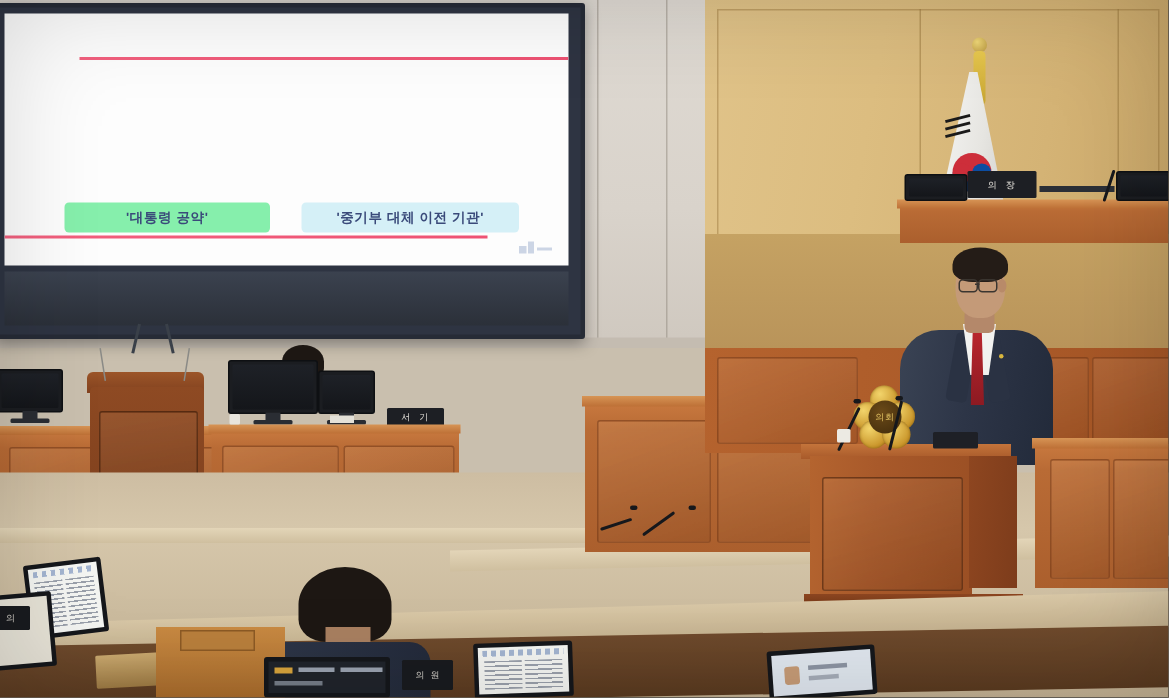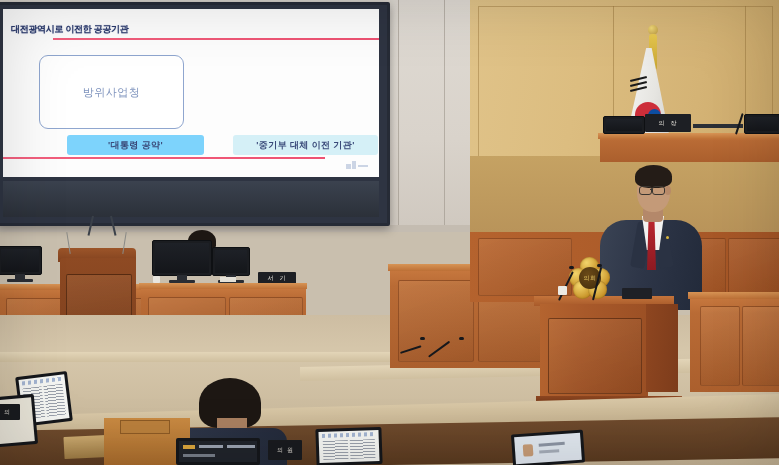--- a/index.html
+++ b/index.html
@@ -35,21 +35,21 @@
     background:linear-gradient(90deg,#f2607e,#ee5273);}
   .slide-rule-bot{position:absolute;left:0px;top:148px;width:322px;height:2px;
     background:linear-gradient(90deg,#f2607e,#ee5273);}
   .sbox{position:absolute;border:1px solid #8fa6cf;border-radius:9px;background:#fff;
     display:flex;align-items:center;justify-content:center;}
   .sbox span{font-size:11px;color:#7e93bd;line-height:1.18;text-align:center;
     letter-spacing:.5px;display:block;}
   .sbox.multi span{font-size:10px;line-height:1.25;}
   .stag{position:absolute;border-radius:3px;display:flex;align-items:center;justify-content:center;}
   .stag span{font-size:9px;font-weight:bold;color:#3a4a7a;letter-spacing:.4px;}
-  .stag.yellow{background:#7dd3fc;margin-left:24px;}
+  .stag.yellow{background:#86efac;}
   .stag.blue{background:#d5f0f7;}
   .slide-logo{position:absolute;right:7px;top:152px;width:26px;height:9px;opacity:.45;}
   .slide-logo i{position:absolute;display:block;background:#93a6c9;}
   .screen-bezel-bot{position:absolute;left:4px;top:176px;width:376px;height:36px;
     background:linear-gradient(180deg,#3b424f,#2b3039);}
   .screen-leg{position:absolute;width:2px;background:#3a4049;transform-origin:top center;}
 
   
   .deskA{position:absolute;background:linear-gradient(180deg,#c8793f 0%,#b96b35 18%,#ab5f2d 100%);}
   .desk-top{position:absolute;background:linear-gradient(180deg,#d79455,#bd7036);}
@@ -176,31 +176,27 @@
       <div class="scr"></div>
     </div>
   <div class="monitor" style="left:744px;top:114px;width:35px;height:18px;">
       <div class="scr"></div>
     </div>
   <div style="position:absolute;left:693px;top:124px;width:50px;height:4px;background:#2b2f36;"></div>
   <div class="mic" style="left:735px;top:112px;width:1.5px;height:22px;transform:rotate(18deg);"></div>
 
   <div class="screen-outer">
     <div class="slide">
-      <div class="slide-title">대전광역시로 이전한 공공기관</div>
       <div class="slide-rule"></div>
 
-      <div class="sbox" style="left:36px;top:46px;width:143px;height:72px;">
-        <span>방위사업청</span>
-      </div>
       <div class="stag yellow" style="left:40px;top:126px;width:137px;height:20px;">
         <span>'대통령 공약'</span>
       </div>
 
-      <div class="stag blue" style="left:198px;top:126px;width:145px;height:20px;margin-left:32px;">
+      <div class="stag blue" style="left:198px;top:126px;width:145px;height:20px;">
         <span>'중기부 대체 이전 기관'</span>
       </div>
 
       <div class="slide-rule-bot"></div>
       <div class="slide-logo">
         <i style="left:0;top:3px;width:5px;height:5px;"></i>
         <i style="left:6px;top:0;width:4px;height:8px;"></i>
         <i style="left:12px;top:4px;width:10px;height:2px;"></i>
       </div>
     </div>

